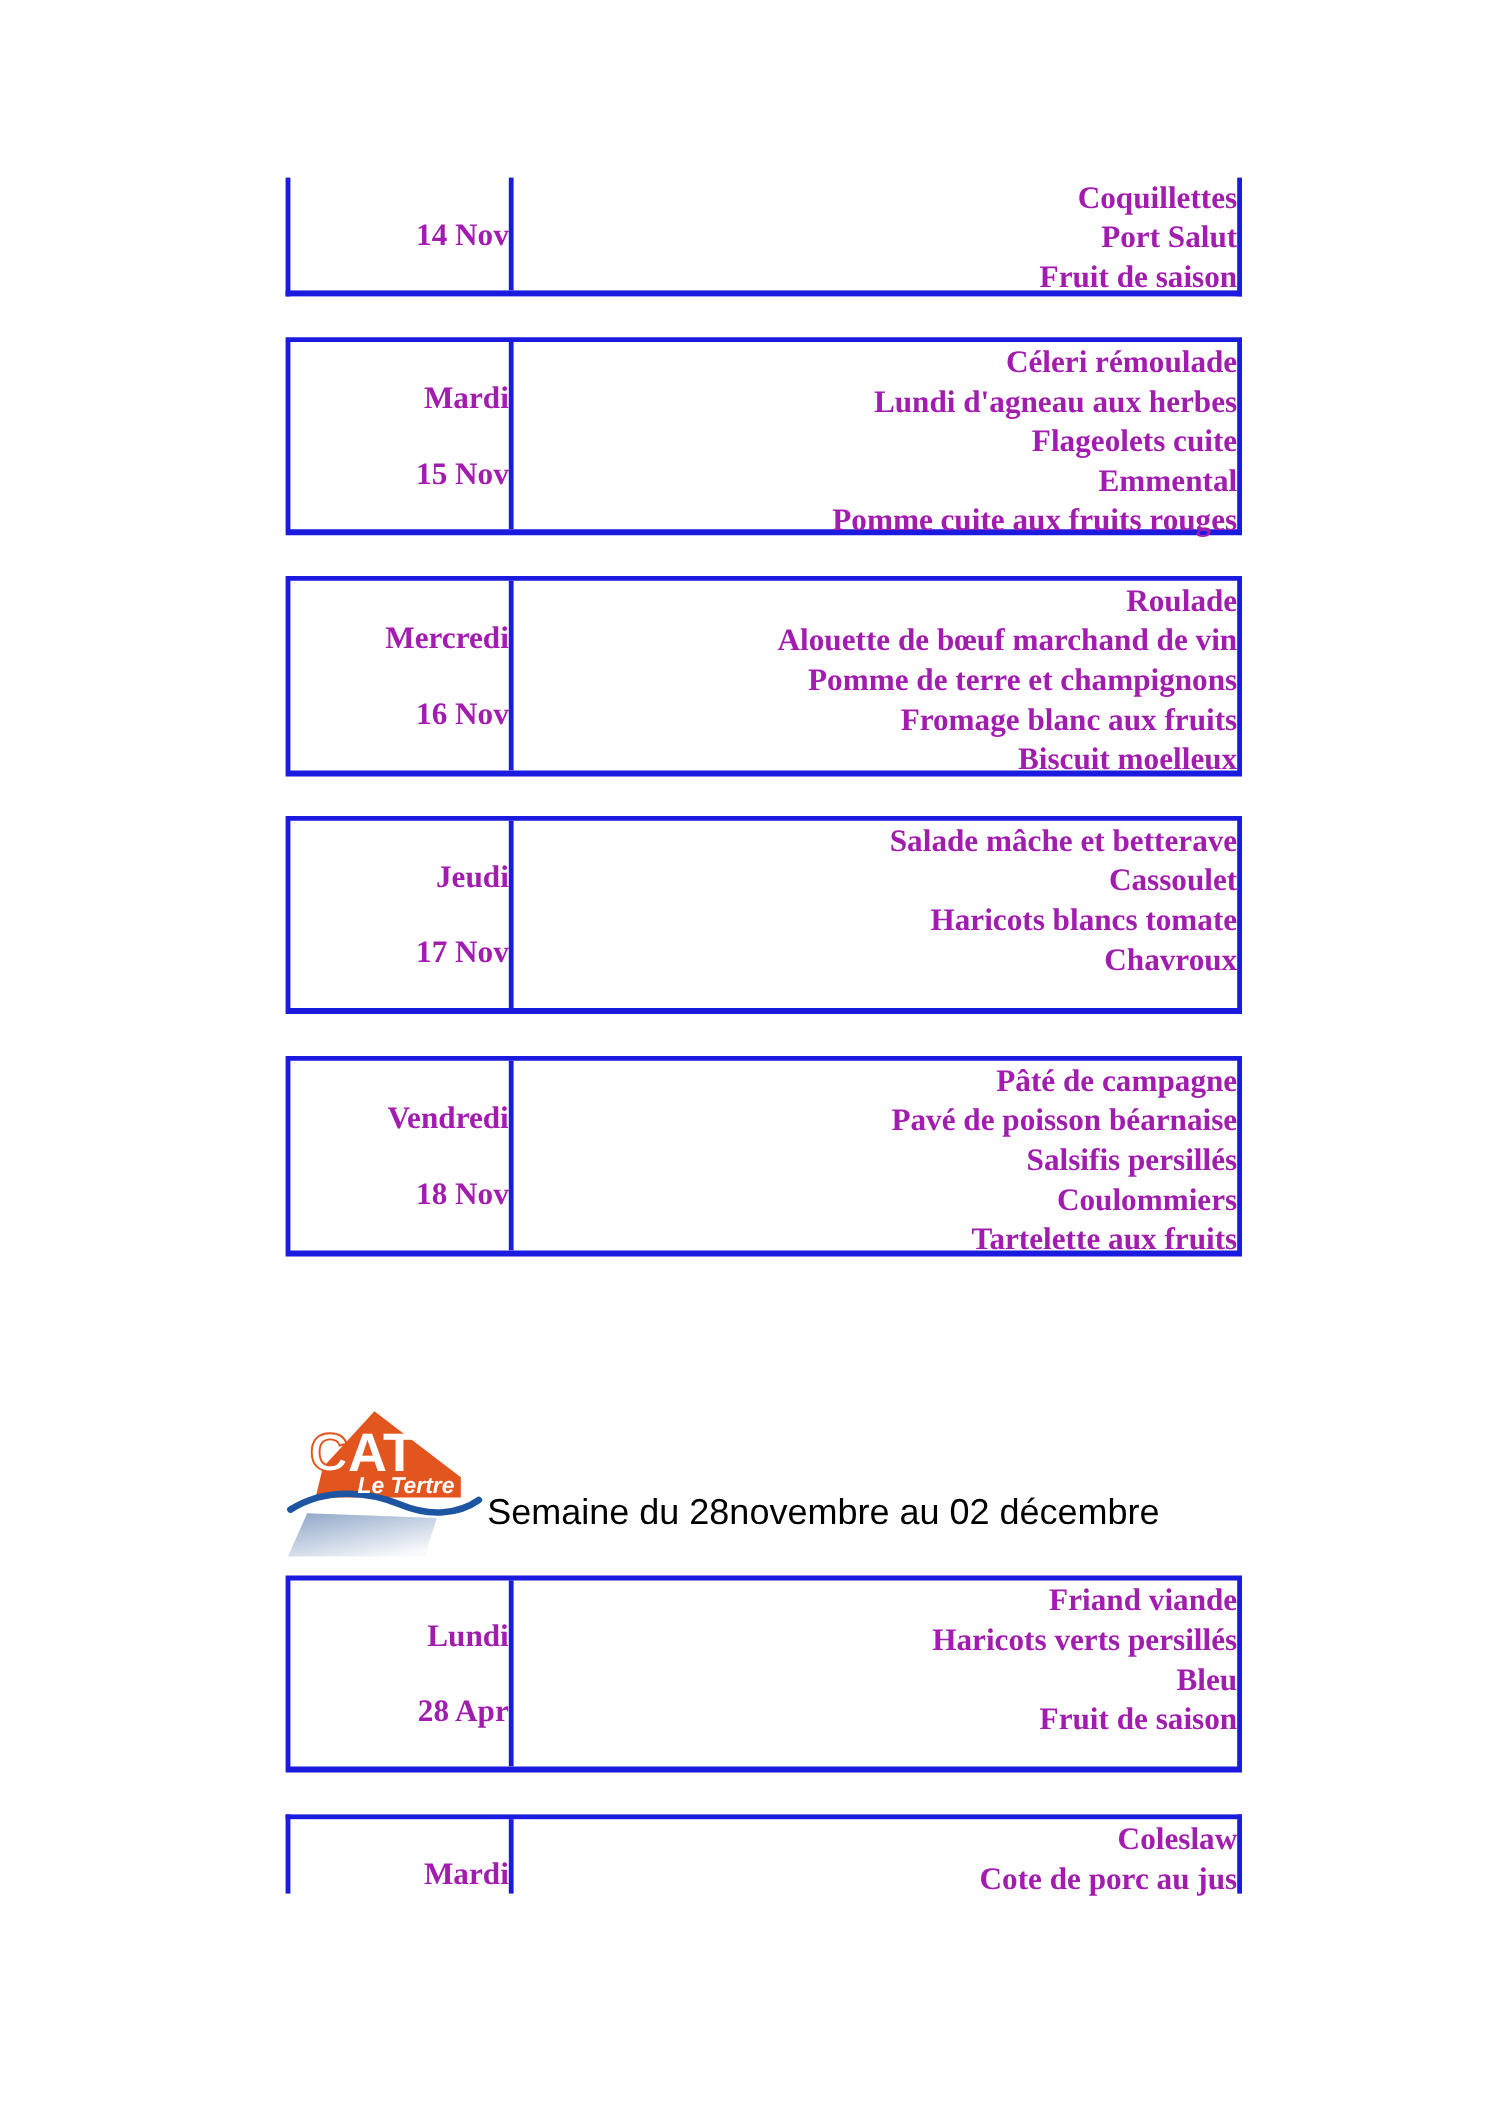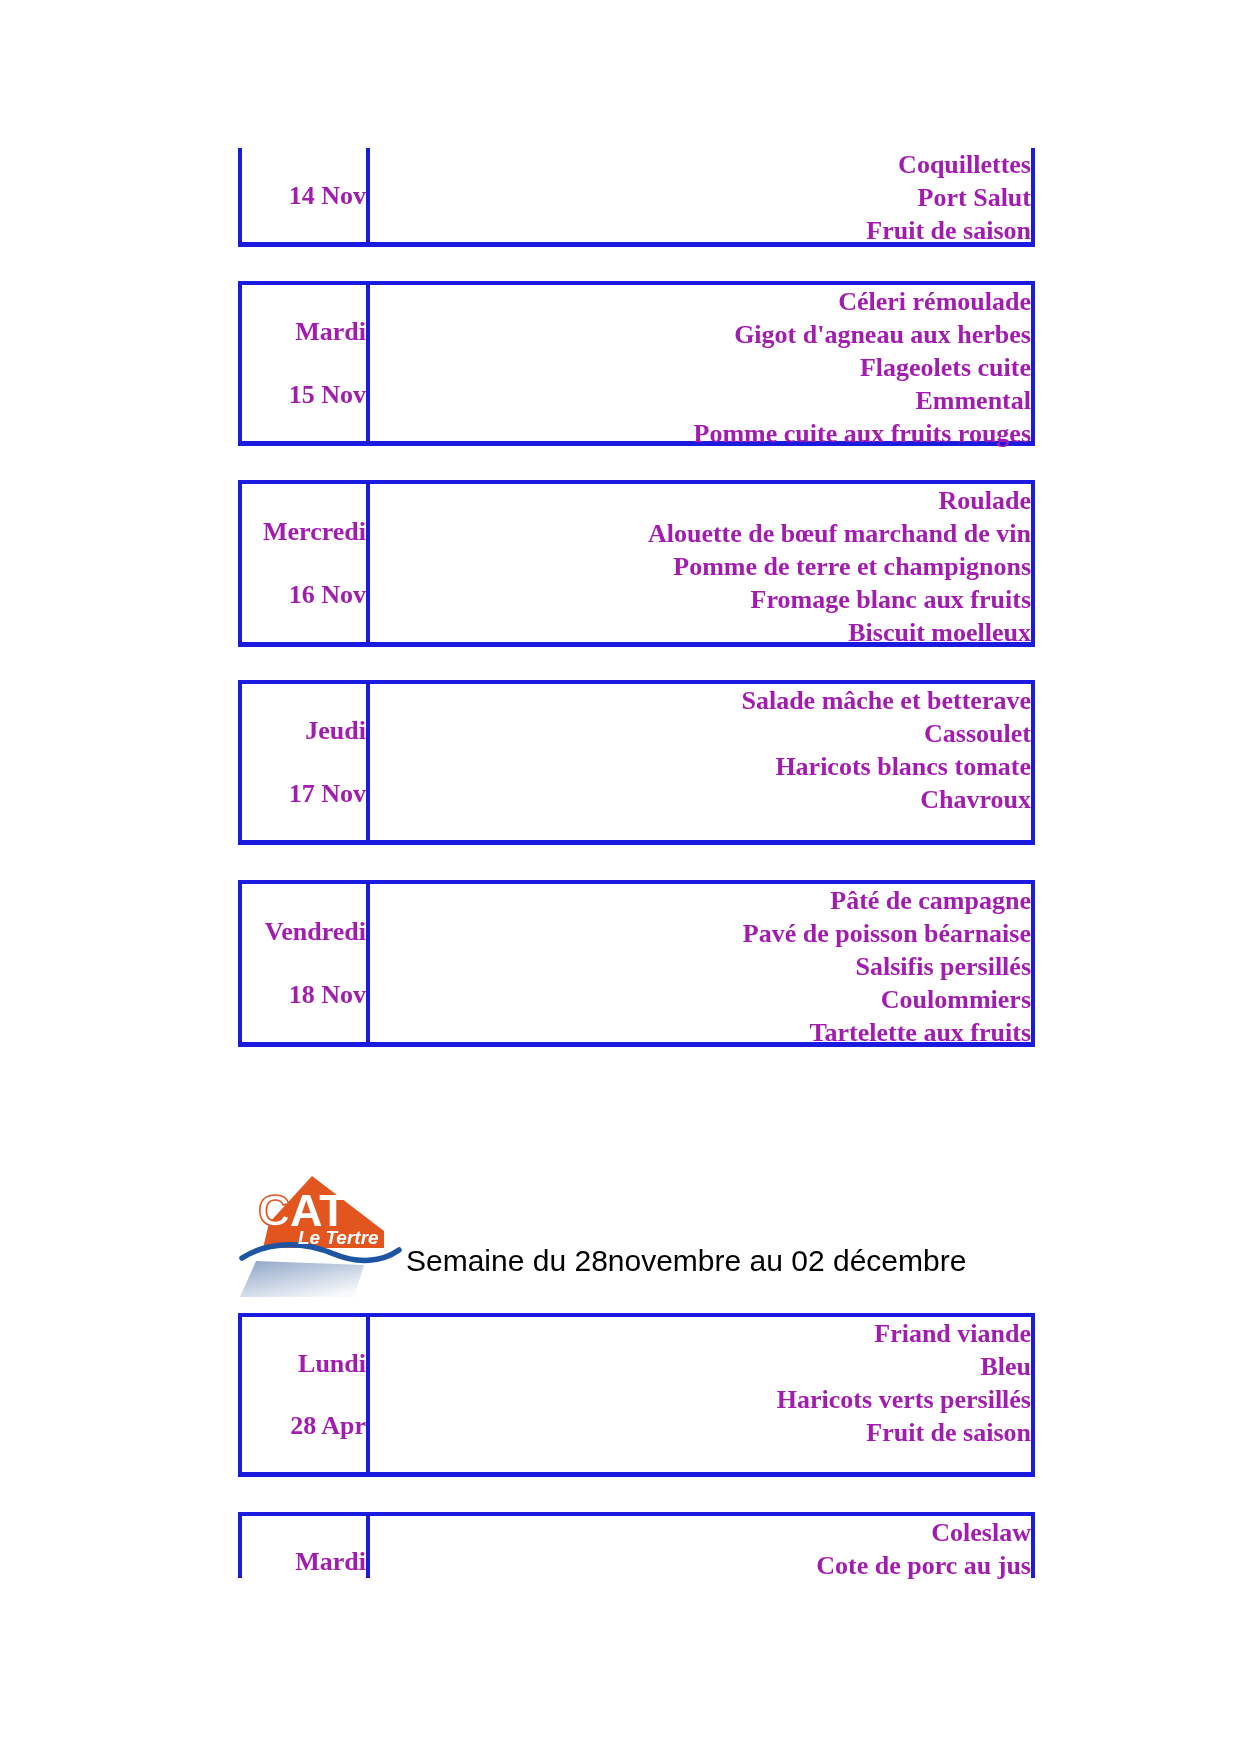--- a/index.html
+++ b/index.html
@@ -16,21 +16,21 @@
     width:797px;
     box-sizing:border-box;
     border:4px solid var(--border-blue,#1b1be0);
     border-bottom-width:5px;
     display:flex;
     background:#ffffff;
   }
   .menu-table.cut-top{border-top:none;}
   .menu-table.cut-bottom{border-bottom:none;}
   .day-col{
-    width:128px;
+    width:186px;
     box-sizing:border-box;
     border-right:4px solid var(--border-blue,#1b1be0);
     display:flex;flex-direction:column;
   }
   .items-col{flex:1;display:flex;flex-direction:column;}
   .row{
     height:33px;line-height:33px;
     text-align:right;
     font-weight:bold;
     font-size:26px;
@@ -72,21 +72,21 @@
       <div class="menu-table" style="top: 281px; height: 165px;">
     <div class="day-col">
           <div class="row"></div>
           <div class="row">Mardi</div>
           <div class="row"></div>
           <div class="row">15 Nov</div>
           <div class="row"></div>
         </div>
     <div class="items-col">
           <div class="row">Céleri rémoulade</div>
-          <div class="row">Gigot d'agneau aux herbes</div>
+          <div class="row">Lundi d'agneau aux herbes</div>
           <div class="row">Flageolets cuite</div>
           <div class="row">Emmental</div>
           <div class="row">Pomme cuite aux fruits rouges</div>
         </div>
   </div>
       <div class="menu-table" style="top: 480px; height: 167px;">
     <div class="day-col">
           <div class="row"></div>
           <div class="row">Mercredi</div>
           <div class="row"></div>
@@ -135,22 +135,22 @@
       <div class="menu-table" style="top: 1313px; height: 164px;">
     <div class="day-col">
           <div class="row"></div>
           <div class="row">Lundi</div>
           <div class="row"></div>
           <div class="row">28 Apr</div>
           <div class="row"></div>
         </div>
     <div class="items-col">
           <div class="row">Friand viande</div>
+          <div class="row">Haricots verts persillés</div>
           <div class="row">Bleu</div>
-          <div class="row">Haricots verts persillés</div>
           <div class="row">Fruit de saison</div>
         </div>
   </div>
       <div class="menu-table cut-bottom" style="top: 1512px; height: 66px;">
     <div class="day-col">
           <div class="row"></div>
           <div class="row">Mardi</div>
         </div>
     <div class="items-col">
           <div class="row">Coleslaw</div>

